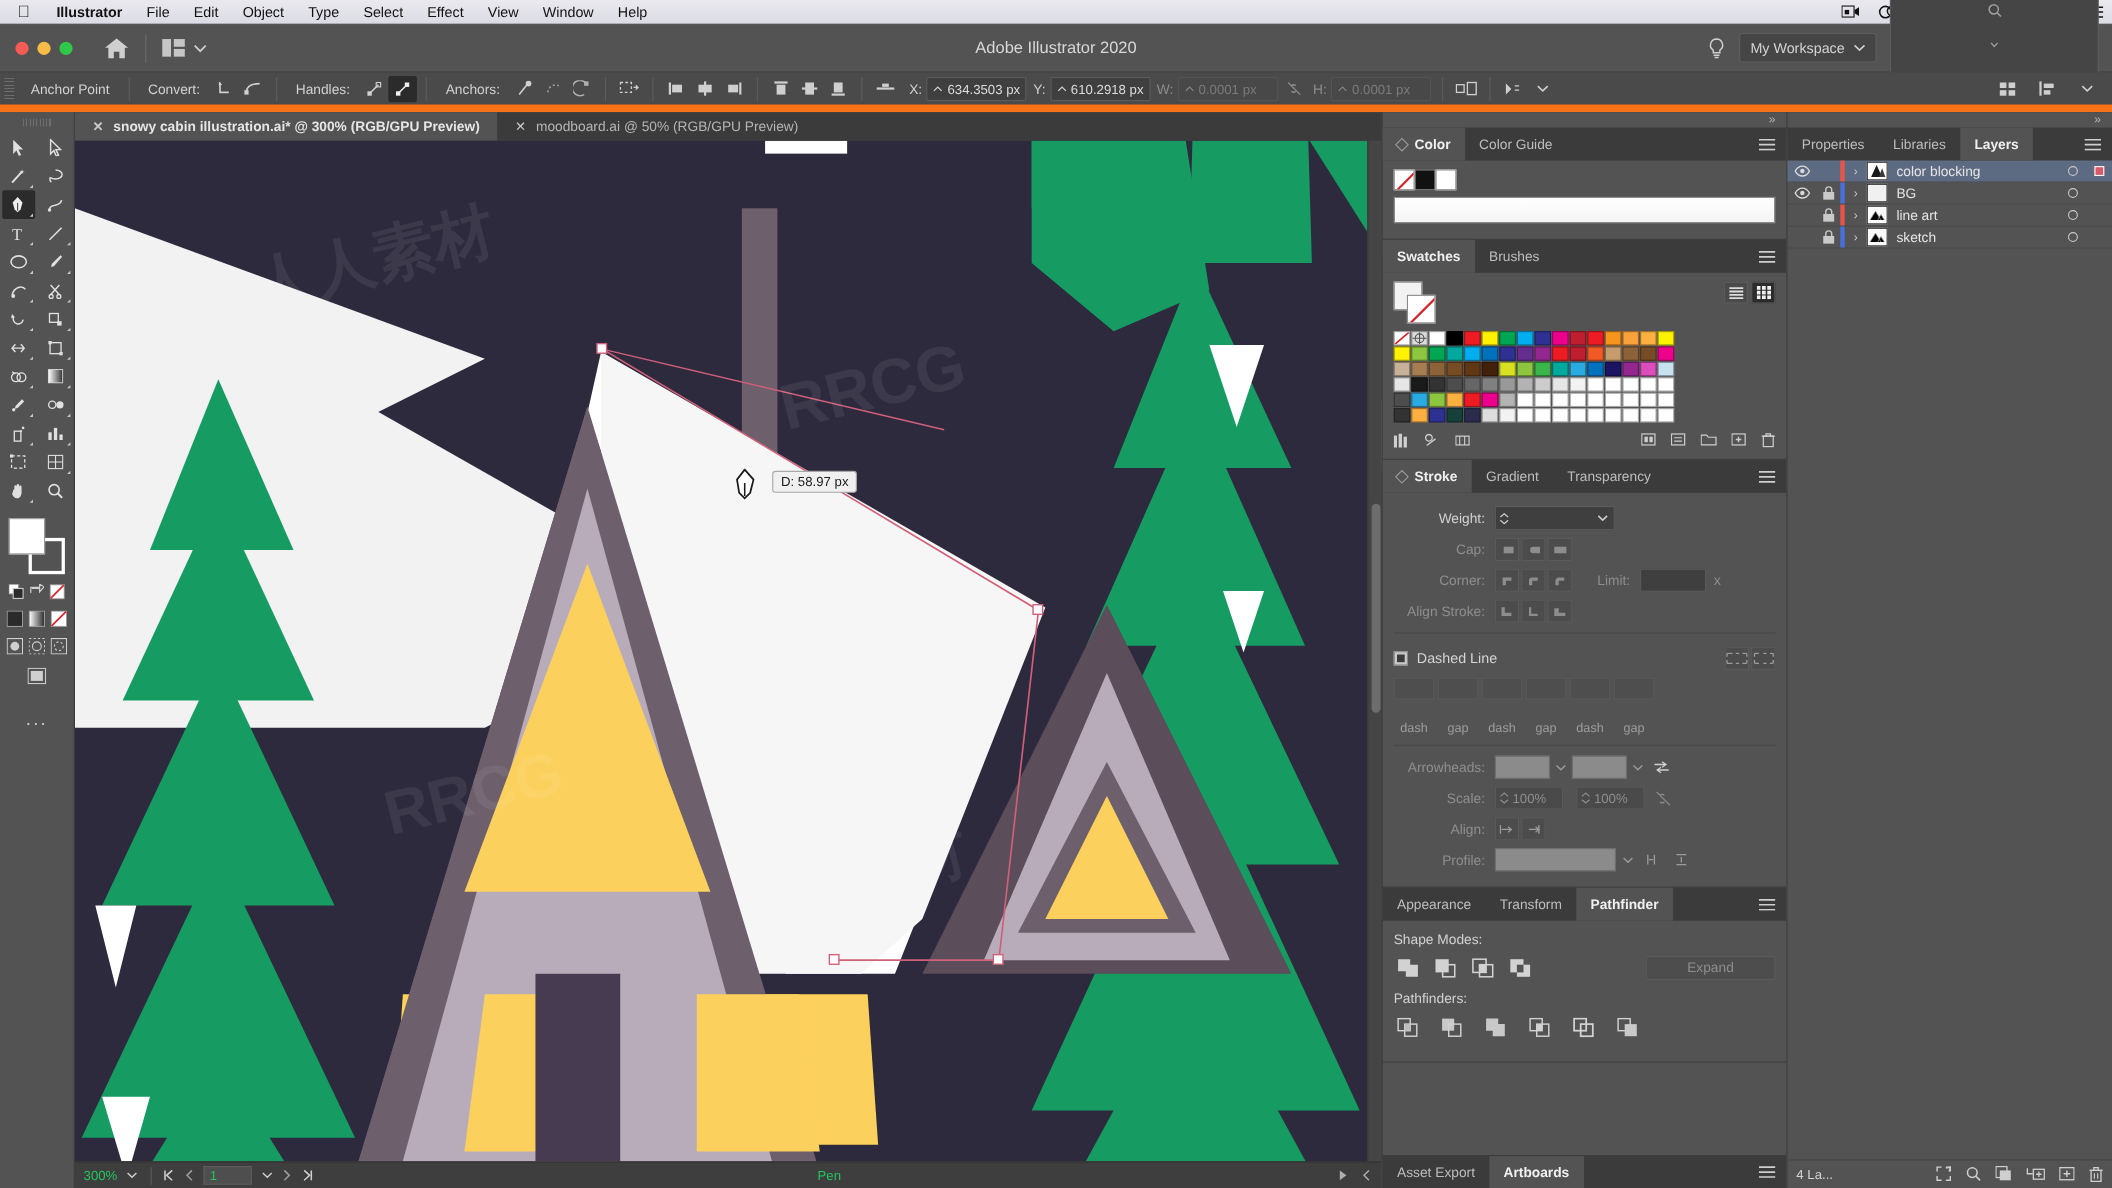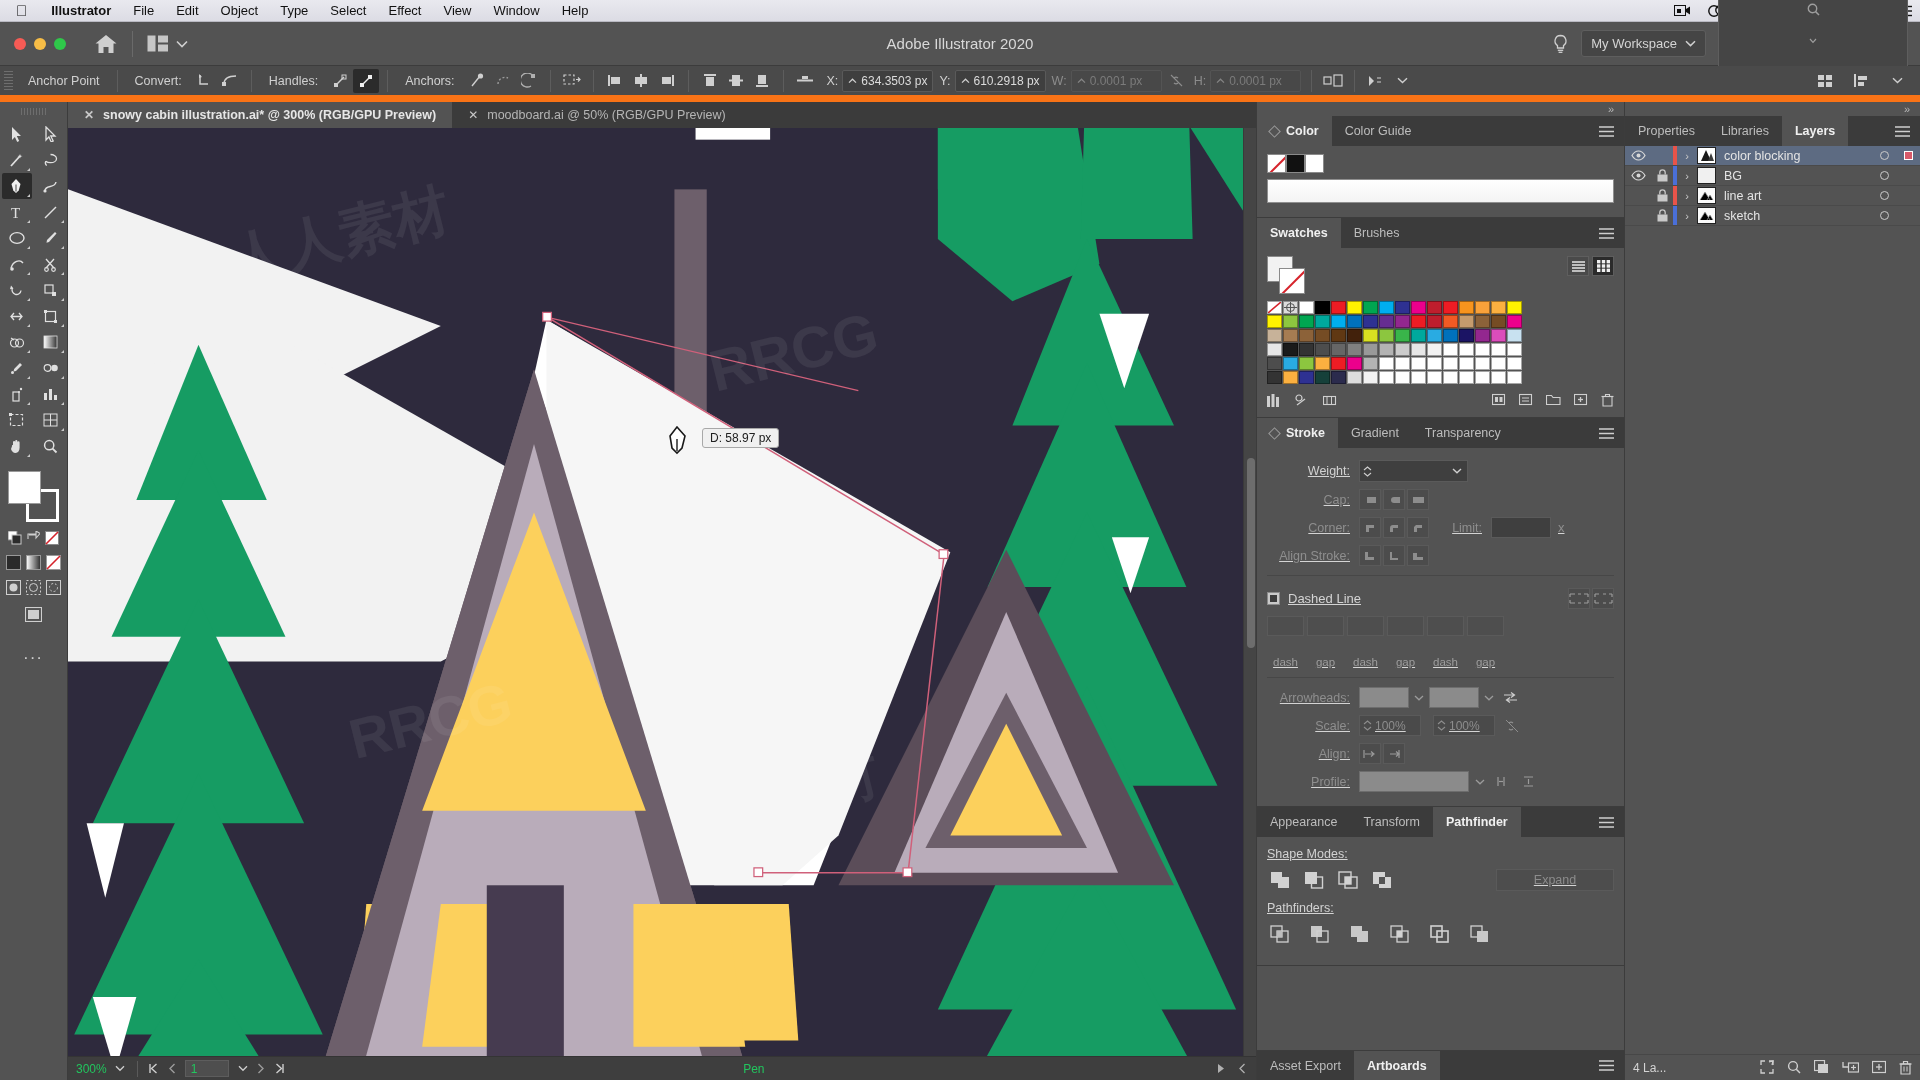--- a/index.html
+++ b/index.html
@@ -156,21 +156,21 @@
 
   .panel { border-bottom:1px solid #3c3c3c; }
   .ptabs { display:flex; align-items:stretch; height:30px; background:#3b3b3b; }
   .ptab { display:flex; align-items:center; padding:0 13px; font-size:12.5px; color:#bdbdbd; }
   .ptab.active { background:#535353; color:#f0f0f0; font-weight:bold; }
   .ptab.diamond::before {
     content:""; width:7px; height:7px; border:1px solid #9a9a9a;
     transform:rotate(45deg); margin-right:7px; display:inline-block;
   }
   .ptabs .burger { margin-left:auto; padding:0 10px; display:flex; align-items:center; }
-  .pbody { padding:8px 10px 10px;text-decoration:underline; }
+  .pbody { padding:8px 10px 10px; }
 
   
   .colorsquares { display:flex; gap:0; margin-bottom:6px; }
   .cs { width:19px; height:19px; border:1px solid #8a8a8a; }
   .cs.none { background:#fff; position:relative; overflow:hidden; }
   .cs.none::after { content:""; position:absolute; left:-4px; top:8px; width:30px;
     height:2px; background:#d6242c; transform:rotate(-45deg); }
   .colorramp { height:24px; background:linear-gradient(#ffffff,#f4f4f4);
     border:1px solid #8f8f8f; margin-top:2px; }
 

